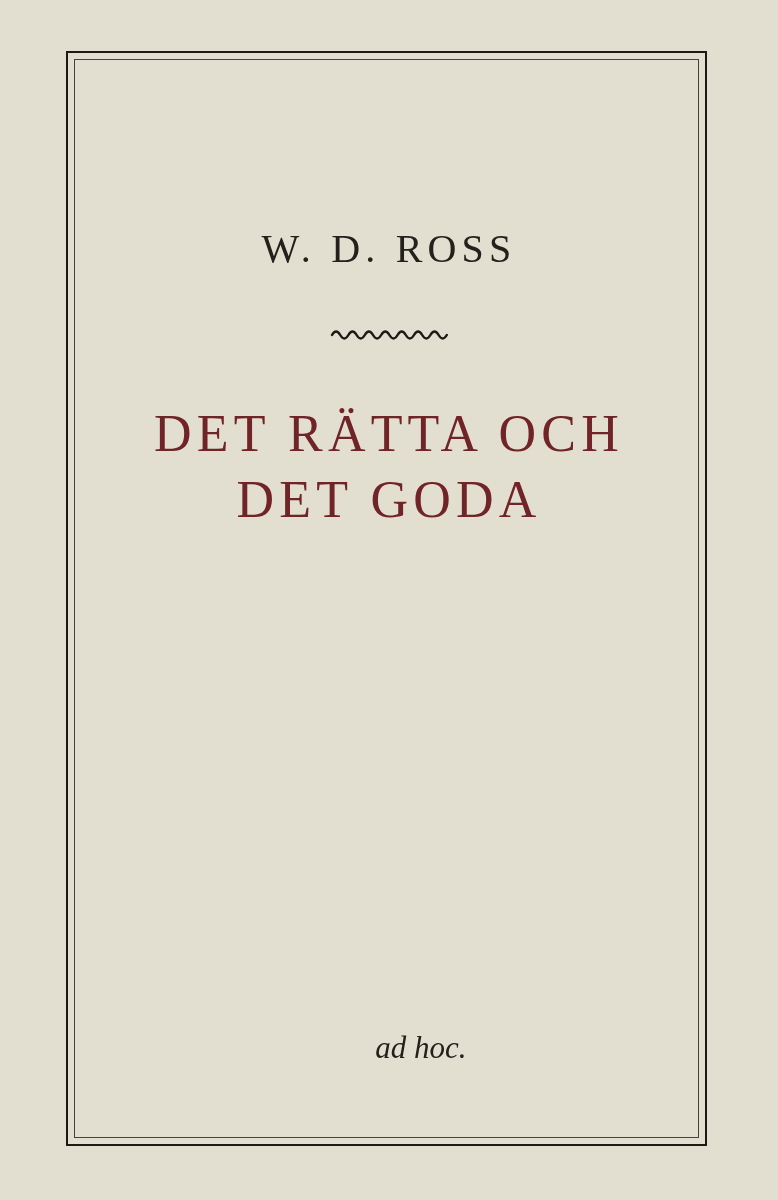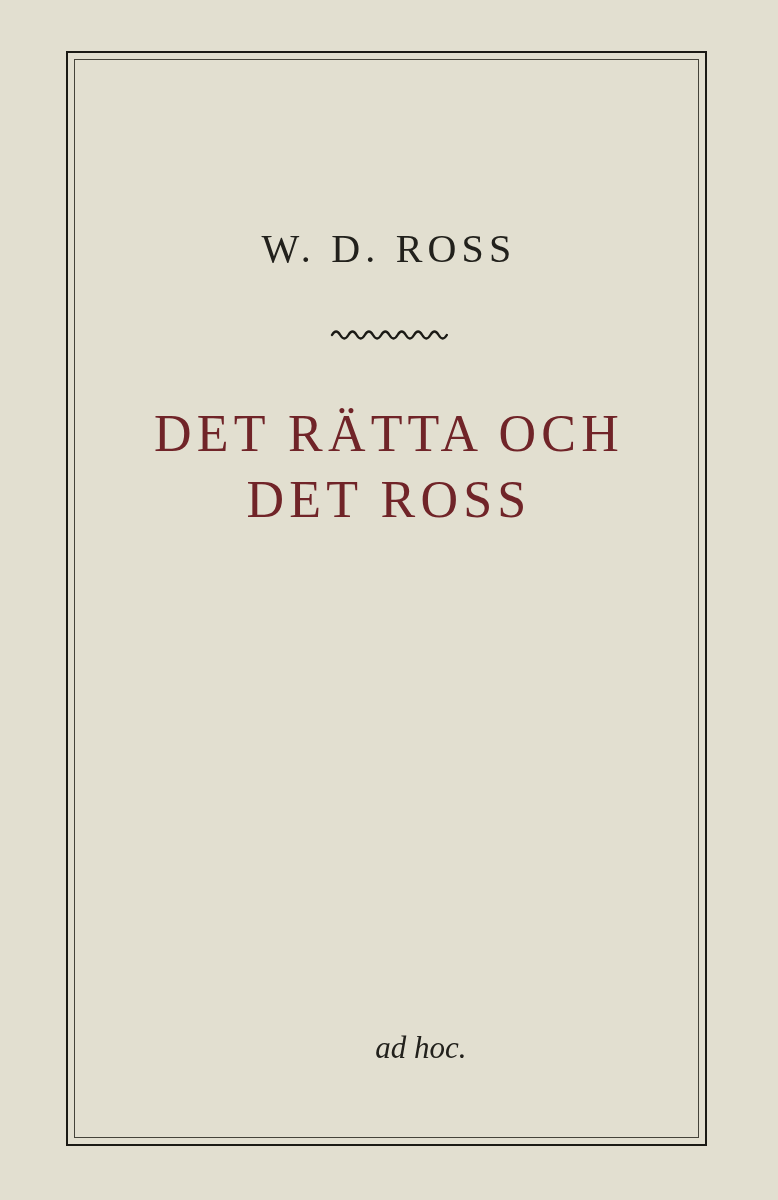--- a/index.html
+++ b/index.html
@@ -89,18 +89,18 @@
   </div>
 
   <div class="author">W. D. ROSS</div>
 
   <svg class="divider" viewBox="0 0 118 14" xmlns="http://www.w3.org/2000/svg" aria-hidden="true">
     <path d="M2 8 q 4.1 -7 8.2 0 t 8.2 0 t 8.2 0 t 8.2 0 t 8.2 0 t 8.2 0 t 8.2 0 t 8.2 0 t 8.2 0 t 8.2 0 t 8.2 0 t 8.2 0 t 8.2 0 t 8.2 0" fill="none" stroke="#1b1a15" stroke-width="2.4" stroke-linecap="round"></path>
   </svg>
 
   <h1 class="title">
     <span>DET RÄTTA OCH</span>
-    <span>DET ROSS</span>
+    <span>DET GODA</span>
   </h1>
 
   <div class="publisher">ad hoc.</div>
 
 </div>
 
 </body></html>

